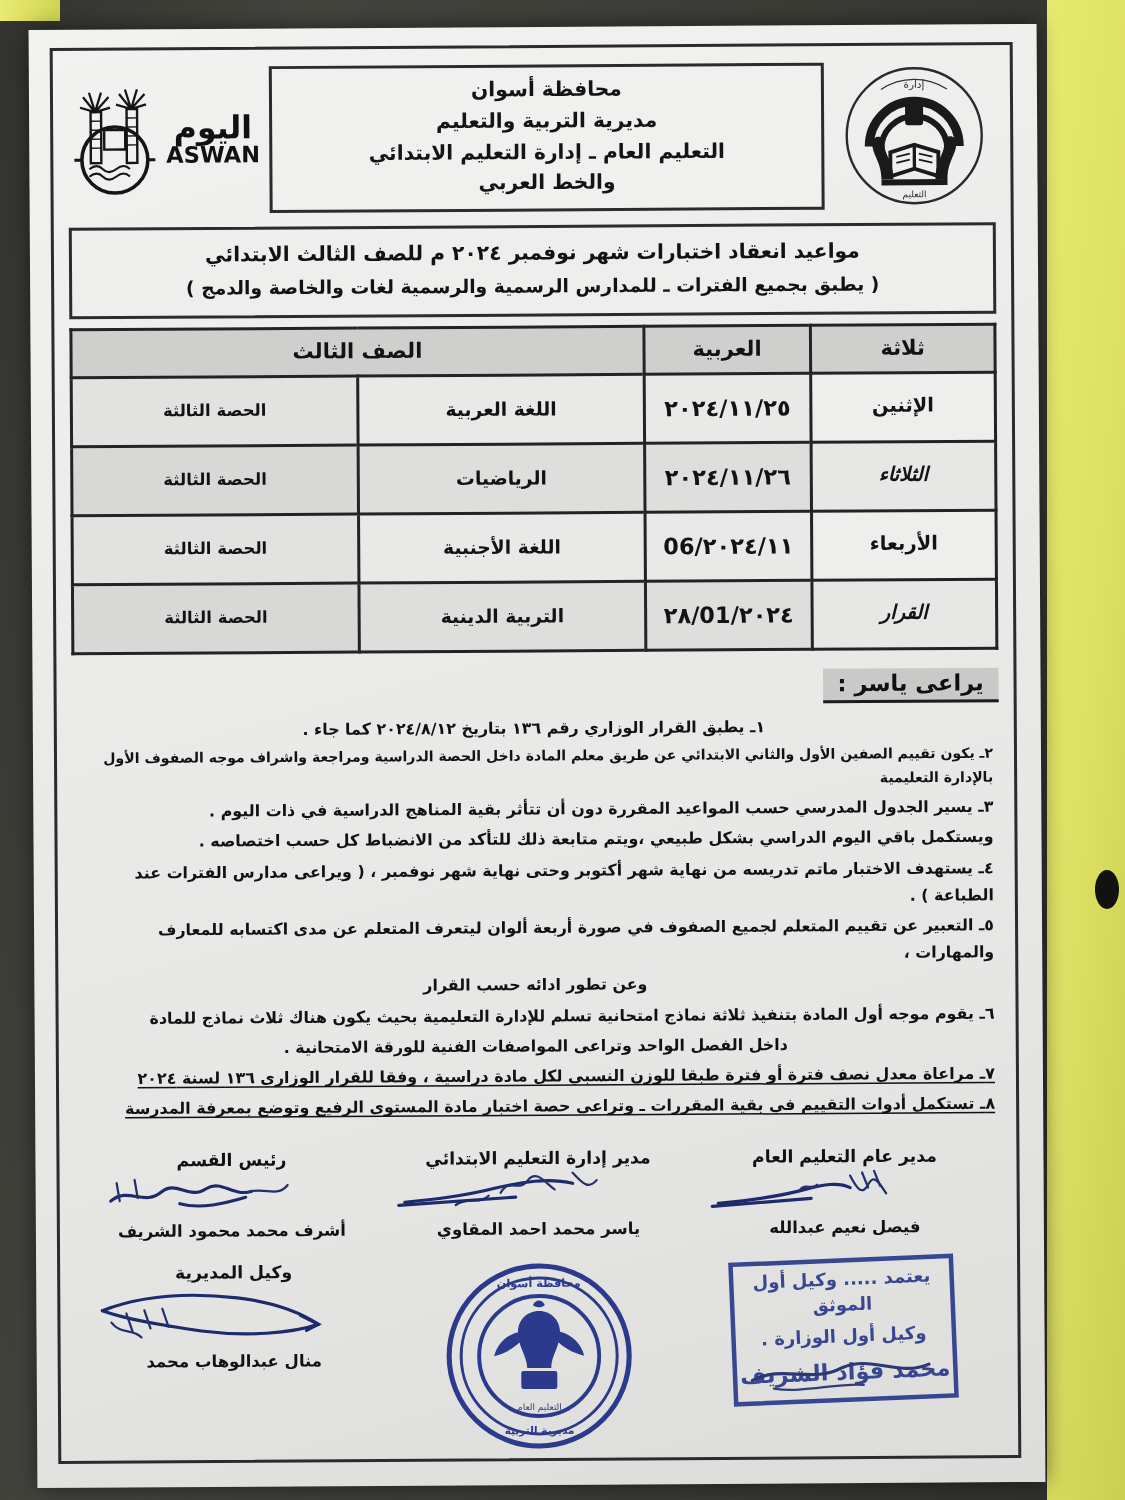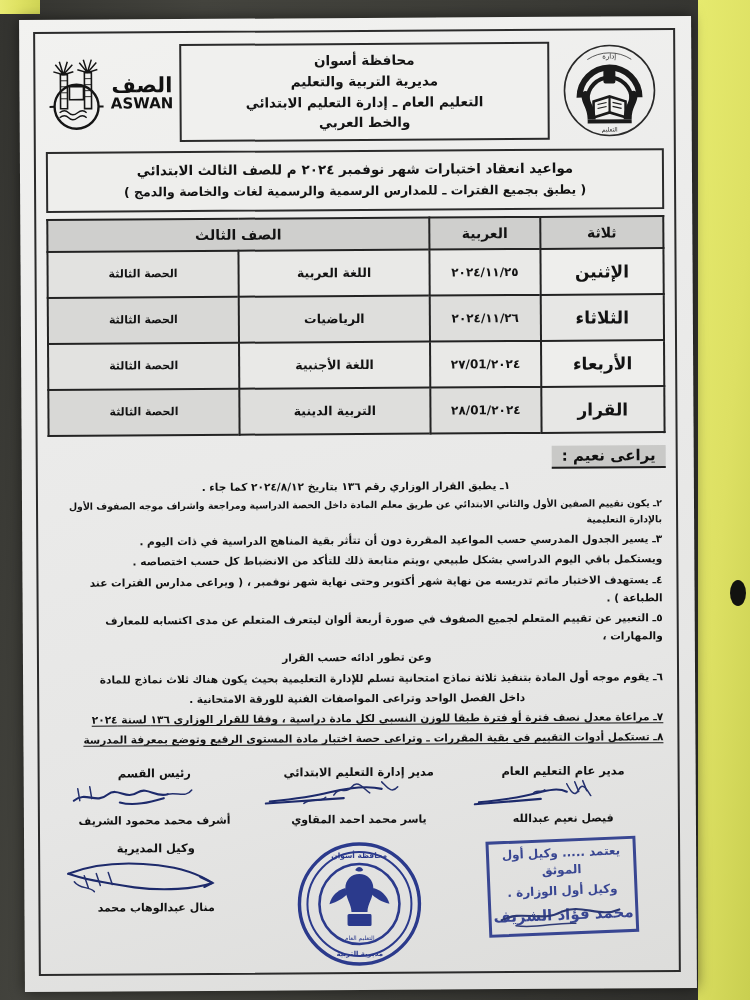--- a/index.html
+++ b/index.html
@@ -93,25 +93,25 @@
     table-layout: fixed;
   }
   table.sched th, table.sched td {
     border: 2px solid #232323;
     text-align: center;
     font-weight: bold;
     color: #131313;
   }
   table.sched th { height: 32px; font-size: 14px; background: #cfcfcd; }
   table.sched td { height: 46px; }
-  td.c-day  { font-size: 17px; background:#eeeeec; }
-  td.c-date { font-size: 12px; background:#e9e9e7; }
+  td.c-day  { font-size: 13px; background:#eeeeec; }
+  td.c-date { font-size: 15px; background:#e9e9e7; }
   td.c-sub  { font-size: 12.5px; background:#e9e9e7; }
   td.c-per  { font-size: 11px;   background:#e2e2e0; }
-  tr.alt td.c-day  { background:#e7e7e5; }
+  tr.alt td.c-day  { background:#e7e7e5;font-style:italic; }
   tr.alt td.c-date { background:#dededc; }
   tr.alt td.c-sub  { background:#dededc; }
   tr.alt td.c-per  { background:#d8d8d6; }
 
   
   .notes { margin: 12px 2px 0 2px; }
   .notes-head {
     display: inline-block;
     background: #c9c9c7;
     border-bottom: 2px solid #1c1c1c;
@@ -197,21 +197,21 @@
 
         <div class="titlebox">
           <div>محافظة أسوان</div>
           <div>مديرية التربية والتعليم</div>
           <div>التعليم العام ـ إدارة التعليم الابتدائي</div>
           <div>والخط العربي</div>
         </div>
 
         <div class="emblem-right">
           <div class="aswan-word">
-            <span class="aswan-ar">الصف</span>
+            <span class="aswan-ar">اليوم</span>
             <span class="aswan-en">ASWAN</span>
           </div>
           <svg width="62" height="82" viewBox="0 0 62 82">
             <g stroke="#151515" fill="none" stroke-width="1.5">
               <path d="M18 22 L10 12 M18 22 L14 9 M18 22 L22 9 M18 22 L27 12 M18 22 L8 19 M18 22 L28 19"></path>
               <path d="M42 20 L34 10 M42 20 L38 7 M42 20 L46 7 M42 20 L51 10 M42 20 L32 17 M42 20 L52 17"></path>
             </g>
             <rect x="15" y="22" width="7" height="34" fill="none" stroke="#151515" stroke-width="1.6"></rect>
             <rect x="39" y="20" width="7" height="36" fill="none" stroke="#151515" stroke-width="1.6"></rect>
             <g stroke="#151515" stroke-width="0.9">
@@ -263,36 +263,36 @@
             <td class="c-per">الحصة الثالثة</td>
           </tr>
           <tr class="alt">
             <td class="c-day">الثلاثاء</td>
             <td class="c-date">٢٠٢٤/١١/٢٦</td>
             <td class="c-sub">الرياضيات</td>
             <td class="c-per">الحصة الثالثة</td>
           </tr>
           <tr>
             <td class="c-day">الأربعاء</td>
-            <td class="c-date">٢٠٢٤/01/٢٧</td>
+            <td class="c-date">٢٠٢٤/١١/06</td>
             <td class="c-sub">اللغة الأجنبية</td>
             <td class="c-per">الحصة الثالثة</td>
           </tr>
           <tr class="alt">
             <td class="c-day">القرار</td>
             <td class="c-date">٢٠٢٤/01/٢٨</td>
             <td class="c-sub">التربية الدينية</td>
             <td class="c-per">الحصة الثالثة</td>
           </tr>
         </tbody>
       </table>
 
       <div class="notes">
         <div style="text-align:right;">
-          <span class="notes-head">يراعى نعيم :</span>
+          <span class="notes-head">يراعى ياسر :</span>
         </div>
         <div class="note center">١ـ يطبق القرار الوزاري رقم ١٣٦ بتاريخ ٢٠٢٤/٨/١٢  كما جاء .</div>
         <div class="note small">٢ـ يكون تقييم الصفين الأول والثاني الابتدائي عن طريق معلم المادة داخل الحصة الدراسية ومراجعة واشراف موجه الصفوف الأول بالإدارة التعليمية</div>
         <div class="note">٣ـ يسير الجدول المدرسي حسب المواعيد المقررة دون أن تتأثر بقية المناهج الدراسية  في ذات اليوم .</div>
         <div class="note">ويستكمل باقي اليوم الدراسي بشكل طبيعي ،ويتم متابعة ذلك للتأكد من الانضباط كل حسب اختصاصه .</div>
         <div class="note">٤ـ يستهدف الاختبار ماتم تدريسه من نهاية شهر أكتوبر وحتى نهاية شهر نوفمبر ، ( ويراعى مدارس الفترات عند الطباعة ) .</div>
         <div class="note">٥ـ التعبير عن تقييم المتعلم لجميع الصفوف في صورة أربعة ألوان ليتعرف المتعلم عن مدى اكتسابه  للمعارف والمهارات ،</div>
         <div class="note center">وعن تطور ادائه حسب القرار</div>
         <div class="note">٦ـ يقوم موجه أول المادة بتنفيذ ثلاثة نماذج امتحانية تسلم للإدارة التعليمية  بحيث يكون هناك ثلاث نماذج للمادة</div>
         <div class="note center">داخل الفصل الواحد وتراعى المواصفات الفنية للورقة الامتحانية .</div>

